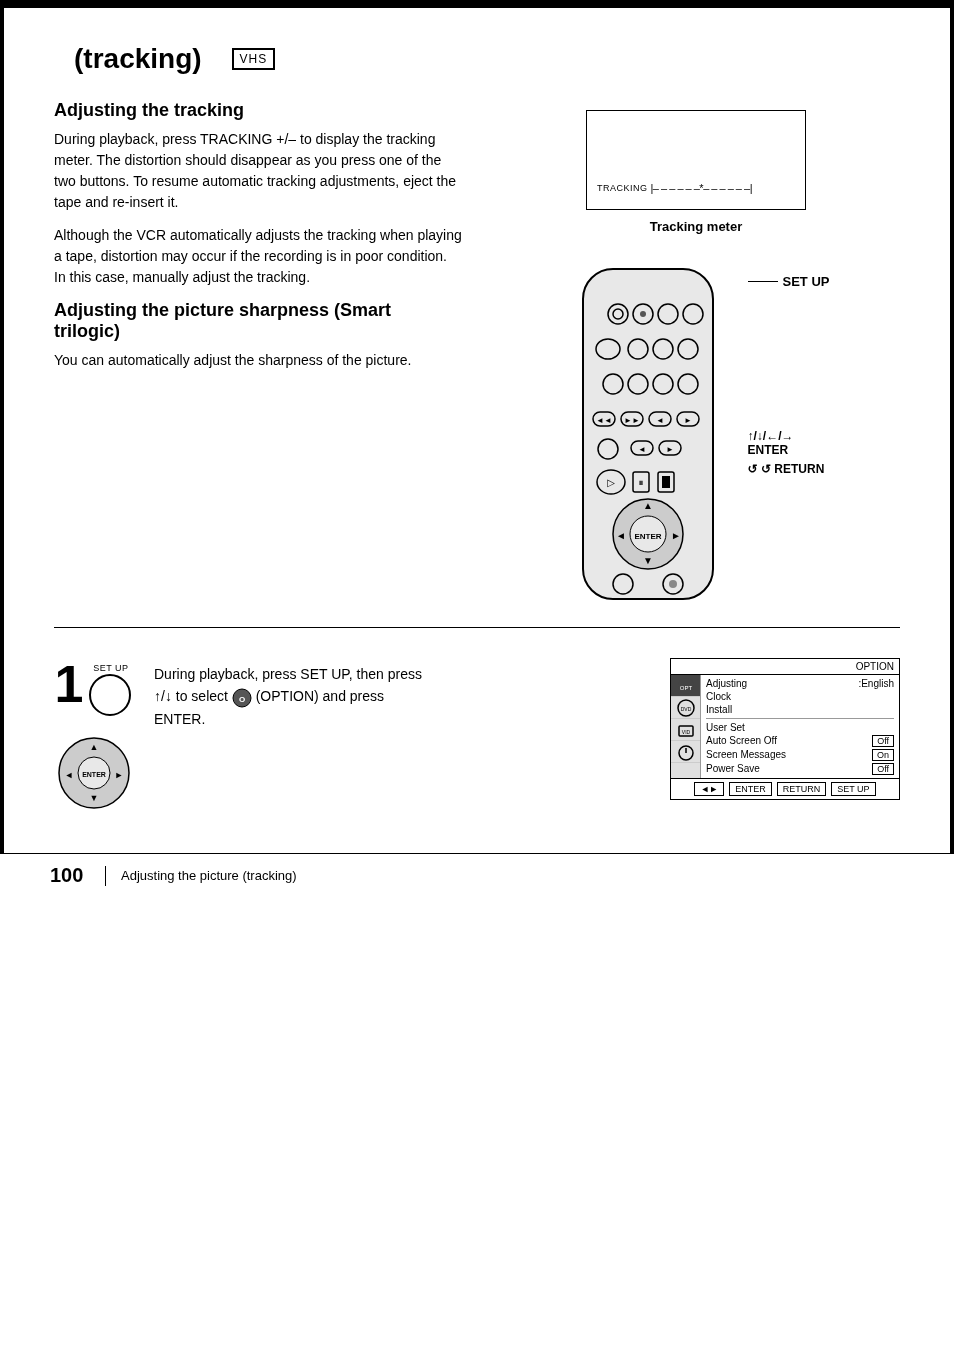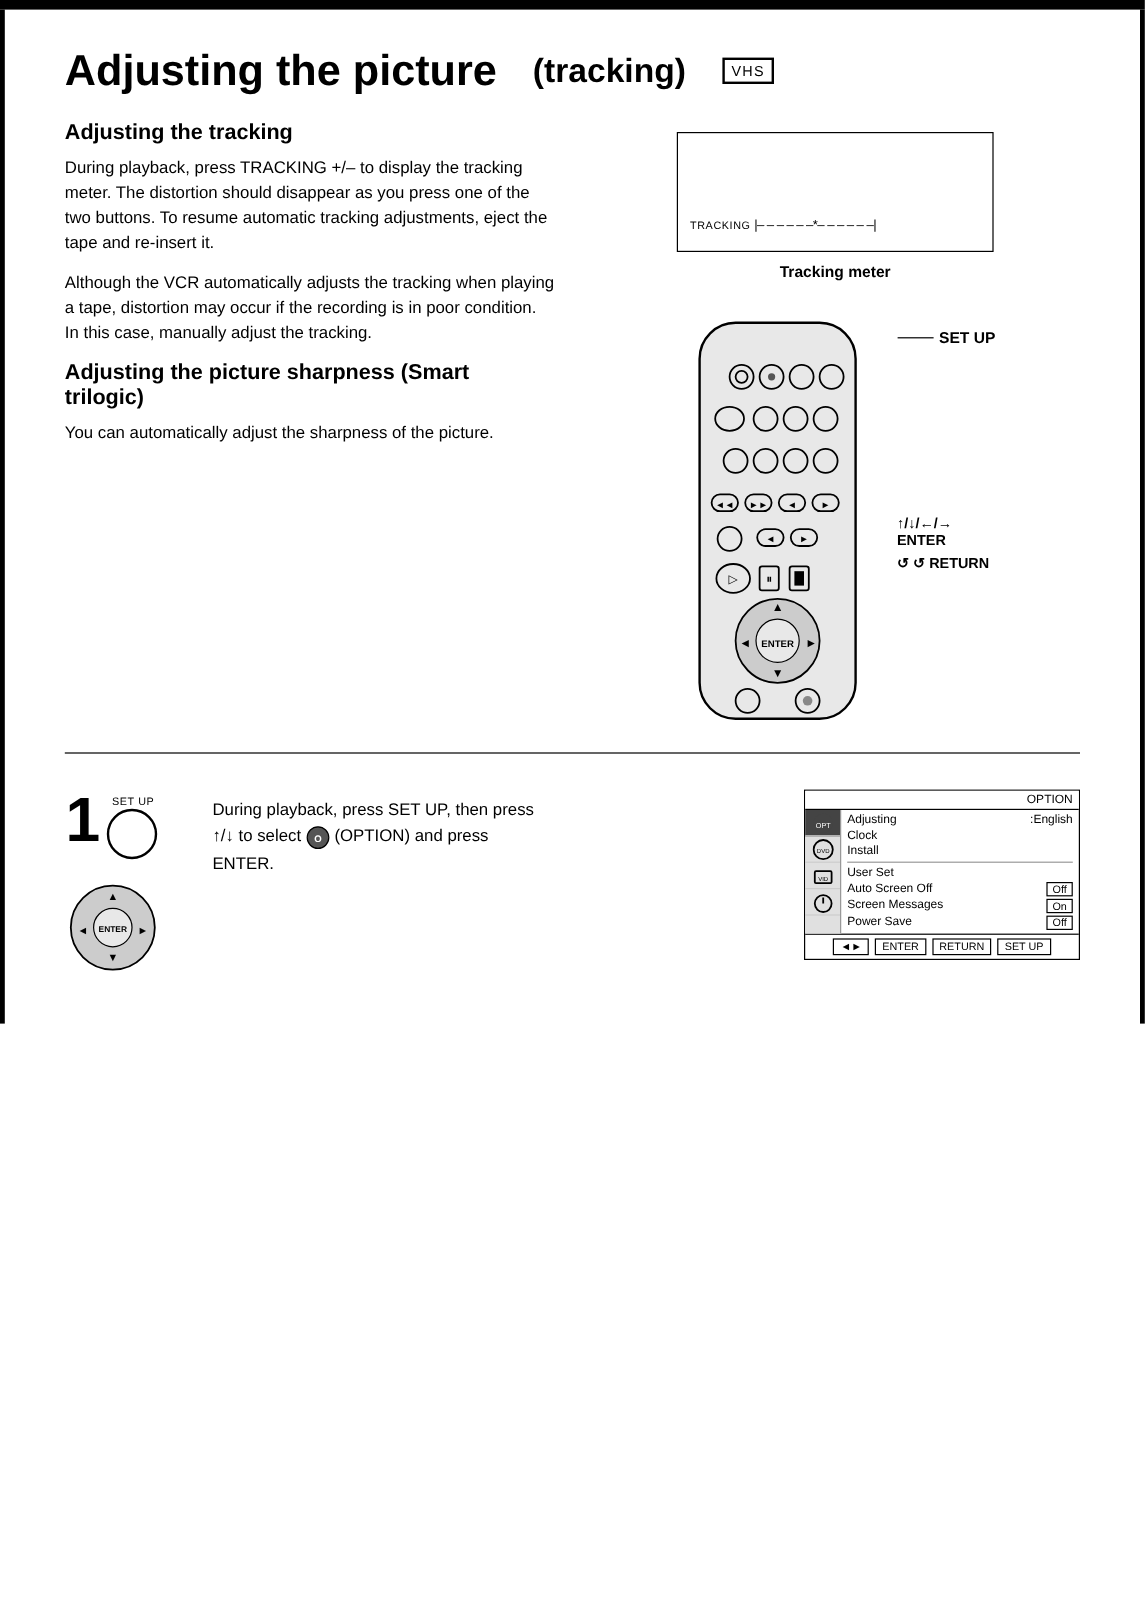--- a/index.html
+++ b/index.html
@@ -88,21 +88,21 @@
 
     .body-text {
       font-size: 14px;
       line-height: 1.5;
       margin-bottom: 12px;
     }
 
     
     .tracking-meter-box {
       border: 1.5px solid #000;
-      width: 264px;
+      width: 220px;
       height: 100px;
       display: flex;
       flex-direction: column;
       justify-content: flex-end;
       padding-bottom: 15px;
       padding-left: 10px;
       margin-bottom: 5px;
       background: #fff;
     }
 
@@ -174,21 +174,20 @@
     }
 
     .step-content {
       flex: 1;
       padding-top: 5px;
     }
 
     .step-text {
       font-size: 14px;
       line-height: 1.6;
-      margin-left: 23px;
     }
 
     
     .option-menu-box {
       border: 1px solid #000;
       width: 230px;
       font-size: 10px;
       flex-shrink: 0;
     }
 
@@ -289,21 +288,21 @@
   </style>
 </head>
 <body>
 
 <div class="page-container">
   <div class="top-bar"></div>
 
   <div class="main-content">
 
     <div class="page-title">
-      <span>Adjusting the picture</span>&nbsp;
+      &nbsp;
       <span class="title-tracking">(tracking)</span>&nbsp;
       <span class="vhs-badge">VHS</span>
     </div>
 
     <div class="two-col">
       <div class="left-col">
 
         <div class="section-heading">Adjusting the tracking</div>
         <p class="body-text">During playback, press TRACKING +/– to display the tracking meter.  The distortion should disappear as you press one of the two buttons.  To resume automatic tracking adjustments, eject the tape and re-insert it.</p>
         <p class="body-text">Although the VCR automatically adjusts the tracking when playing a tape, distortion may occur if the recording is in poor condition.  In this case, manually adjust the tracking.</p>
@@ -510,14 +509,19 @@
           <span class="footer-btn">ENTER</span>
           <span class="footer-btn">RETURN</span>
           <span class="footer-btn">SET UP</span>
         </div>
       </div>
 
     </div>
 
   </div>
 
+  <div class="page-footer">
+    <span class="page-number">100</span>
+    <span style="width:1px; height:20px; background:#000; display:inline-block;"></span>
+    <span class="footer-text">Adjusting the picture (tracking)</span>
+  </div>
 
 </div>
 
 </body></html>

